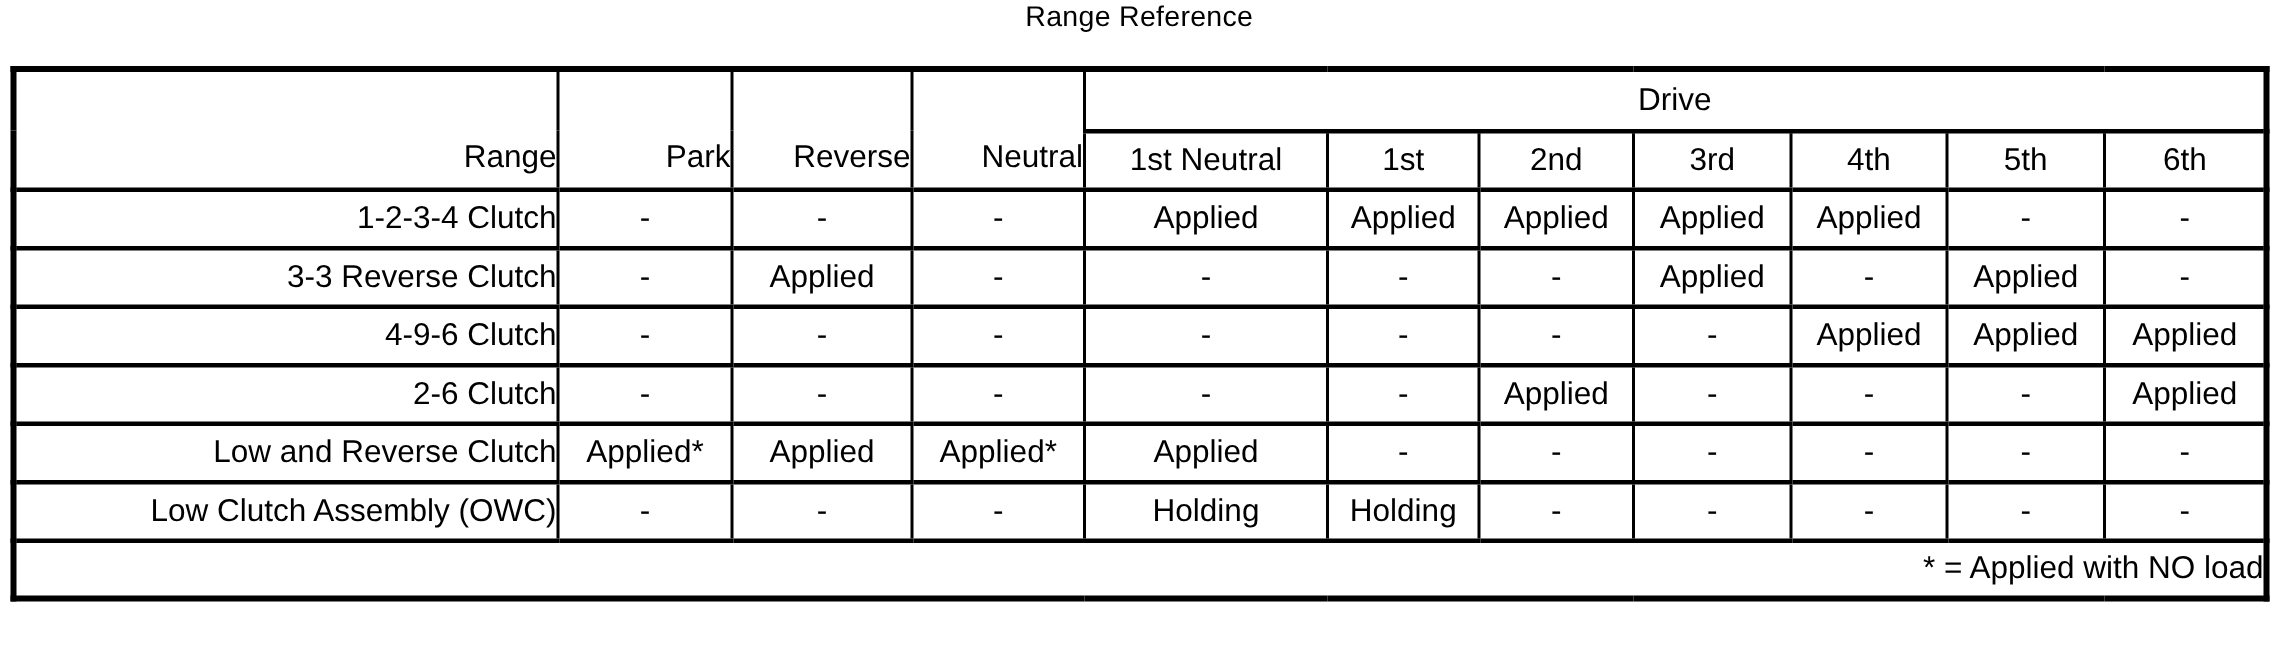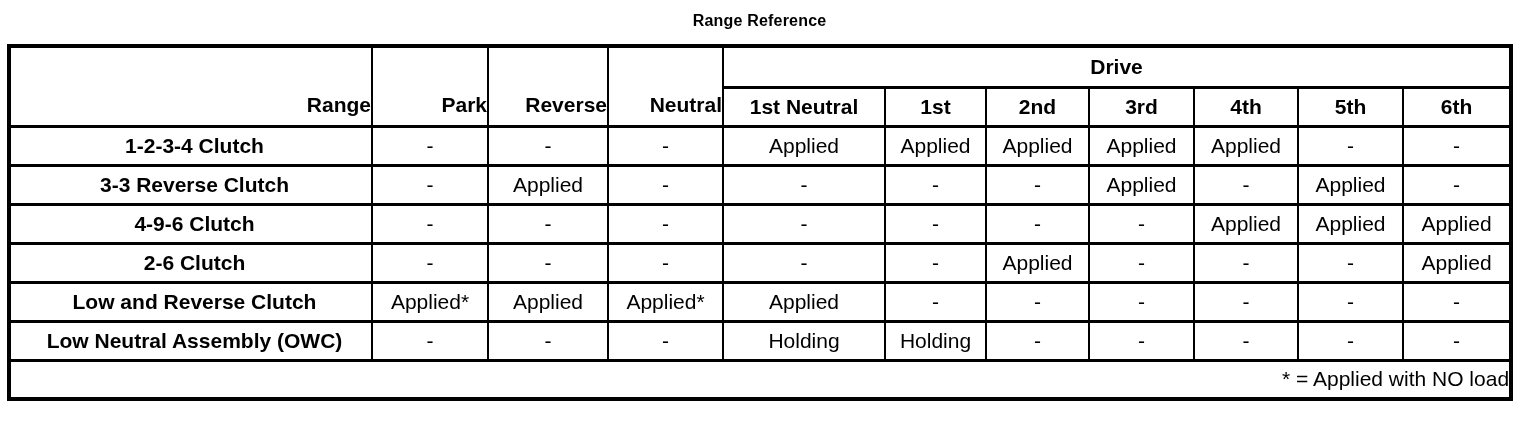--- a/index.html
+++ b/index.html
@@ -9,26 +9,26 @@
   }
   body {
     width: 1520px;
     height: 432px;
     position: relative;
     font-family: "Liberation Sans", sans-serif;
     color: #000;
   }
   .page-title {
     position: absolute;
-    top: 12px;
+    top: 1px;
     left: 8px;
     width: 1503px;
     text-align: center;
-    font-size: 16px;
-    font-weight: bold;
+    font-size: 19px;
+    font-weight: normal;
     letter-spacing: 0.2px;
   }
   table.range-table {
     position: absolute;
     top: 44px;
     left: 7px;
     width: 1504px;
     border-collapse: collapse;
     table-layout: fixed;
     border: 4px solid #000;
@@ -37,33 +37,33 @@
     border: 2px solid #000;
     border-top-width: 3px;
     border-bottom-width: 3px;
     text-align: center;
     font-size: 21px;
     padding: 0;
     overflow: hidden;
     white-space: nowrap;
   }
   .range-table thead th {
-    font-weight: bold;
+    font-weight: normal;
   }
   .range-table tr { height: 39px; }
   .range-table tr.drive-row { height: 41px; }
   .range-table th.span-head {
     vertical-align: bottom;
     padding-bottom: 8px;
     text-align: right;
   }
   .range-table td.range-cell {
-    text-align: center;
+    text-align: right;
     padding-left: 7px;
-    font-weight: bold;
+    font-weight: normal;
   }
   .range-table tbody td { font-weight: normal; }
   .range-table td.footnote-cell {
     text-align: right;
     padding-left: 7px;
     font-weight: normal;
   }
 </style>
 </head>
 <body>
@@ -162,21 +162,21 @@
         <td class="value-cell">Applied*</td>
         <td class="value-cell">Applied</td>
         <td class="value-cell">-</td>
         <td class="value-cell">-</td>
         <td class="value-cell">-</td>
         <td class="value-cell">-</td>
         <td class="value-cell">-</td>
         <td class="value-cell">-</td>
       </tr>
       <tr>
-        <td class="range-cell">Low Neutral Assembly (OWC)</td>
+        <td class="range-cell">Low Clutch Assembly (OWC)</td>
         <td class="value-cell">-</td>
         <td class="value-cell">-</td>
         <td class="value-cell">-</td>
         <td class="value-cell">Holding</td>
         <td class="value-cell">Holding</td>
         <td class="value-cell">-</td>
         <td class="value-cell">-</td>
         <td class="value-cell">-</td>
         <td class="value-cell">-</td>
         <td class="value-cell">-</td>

